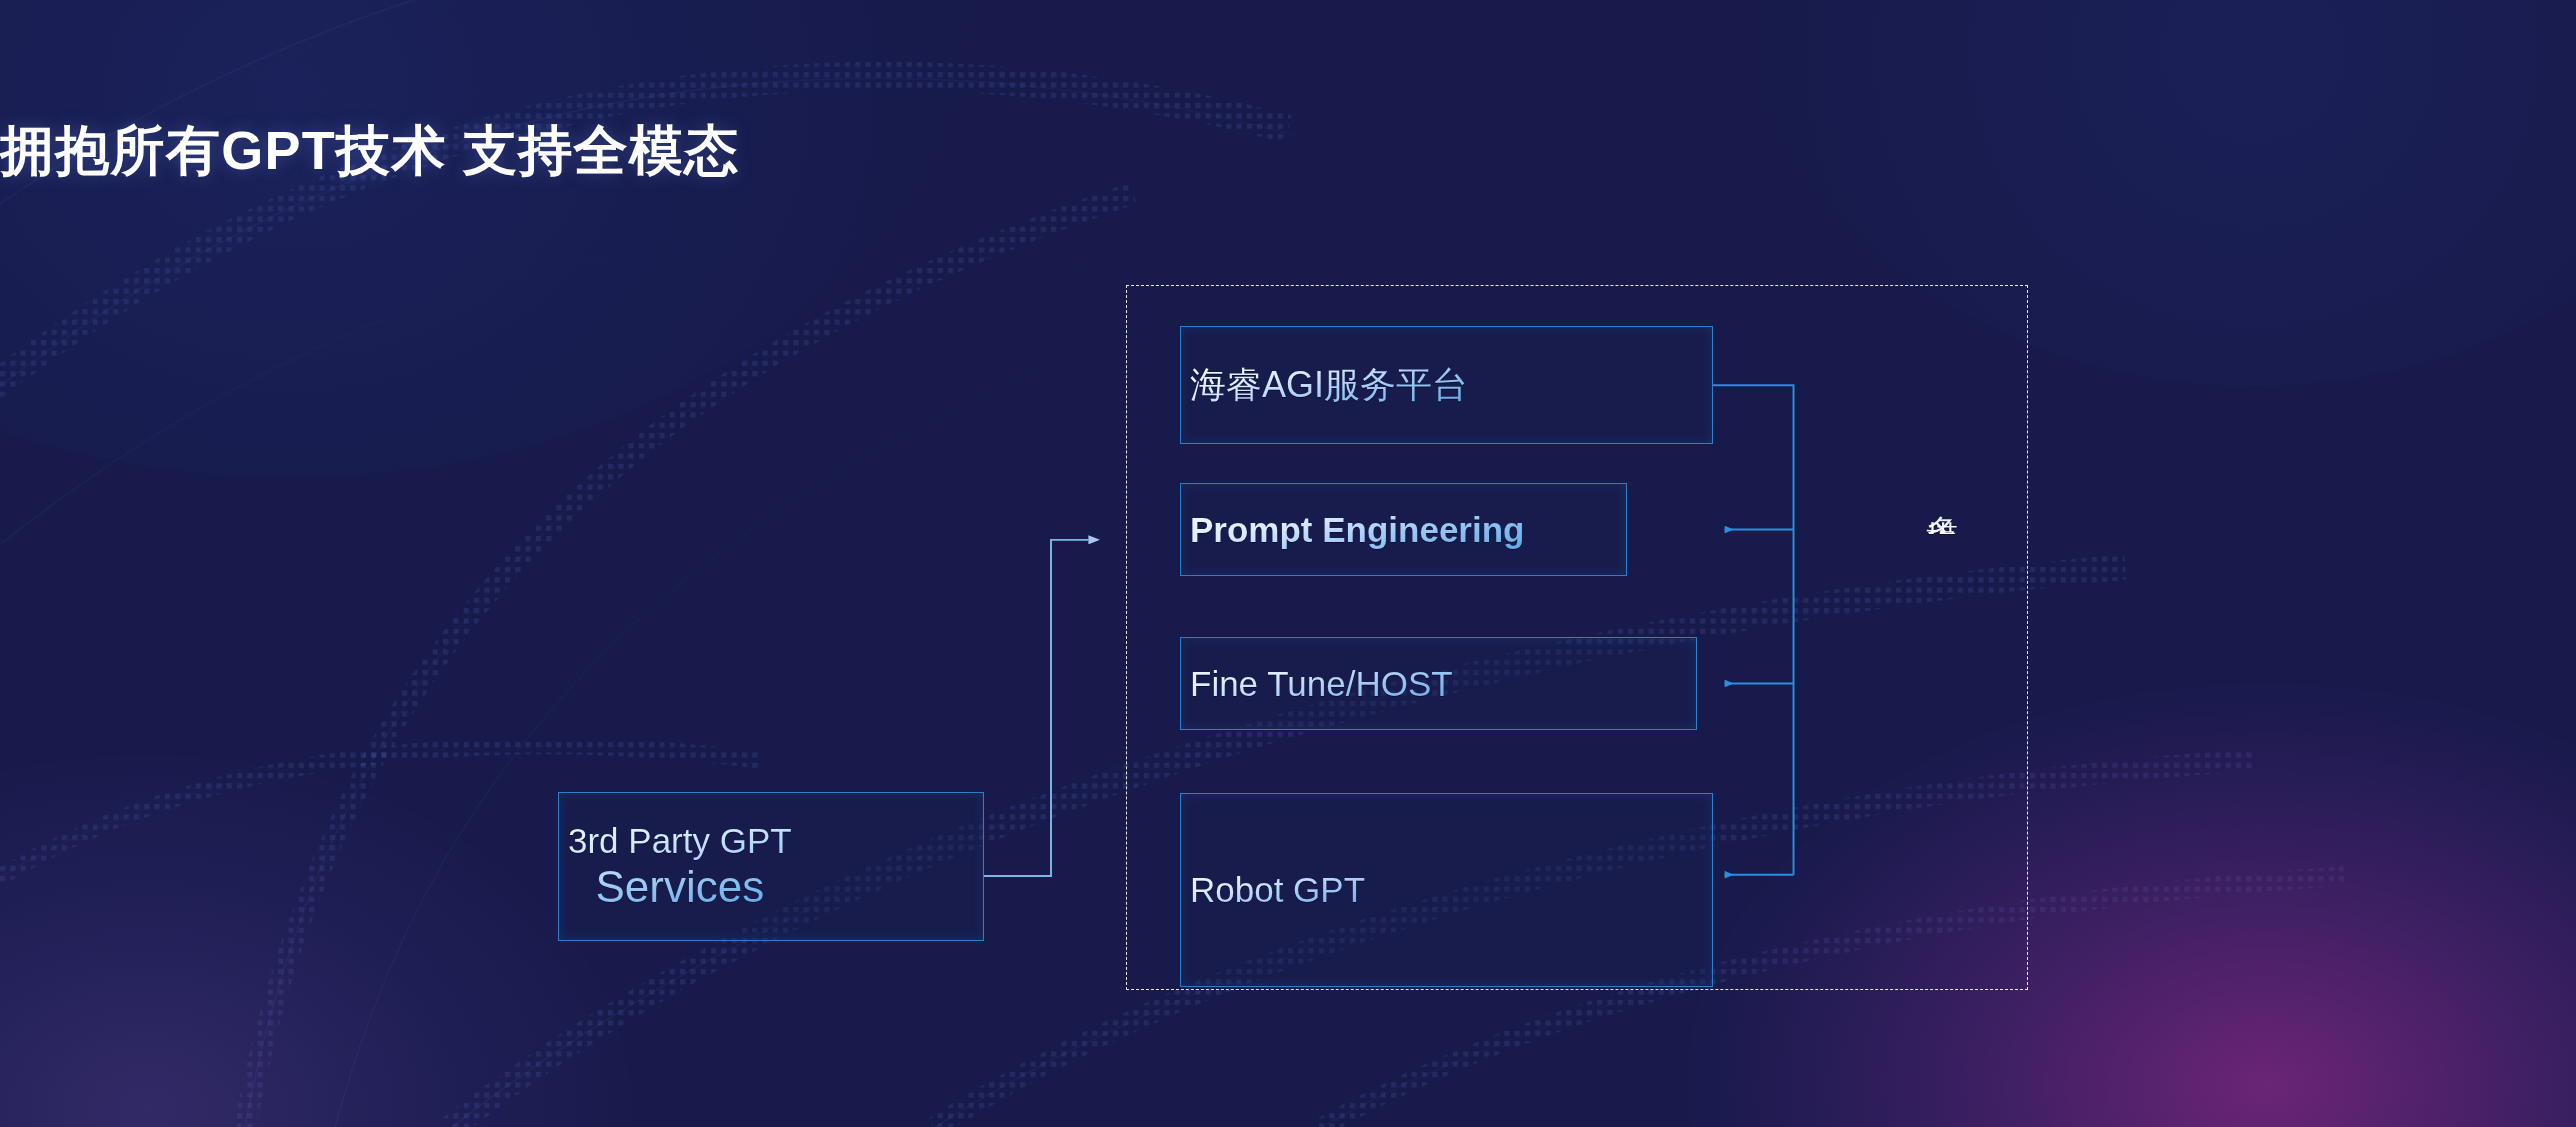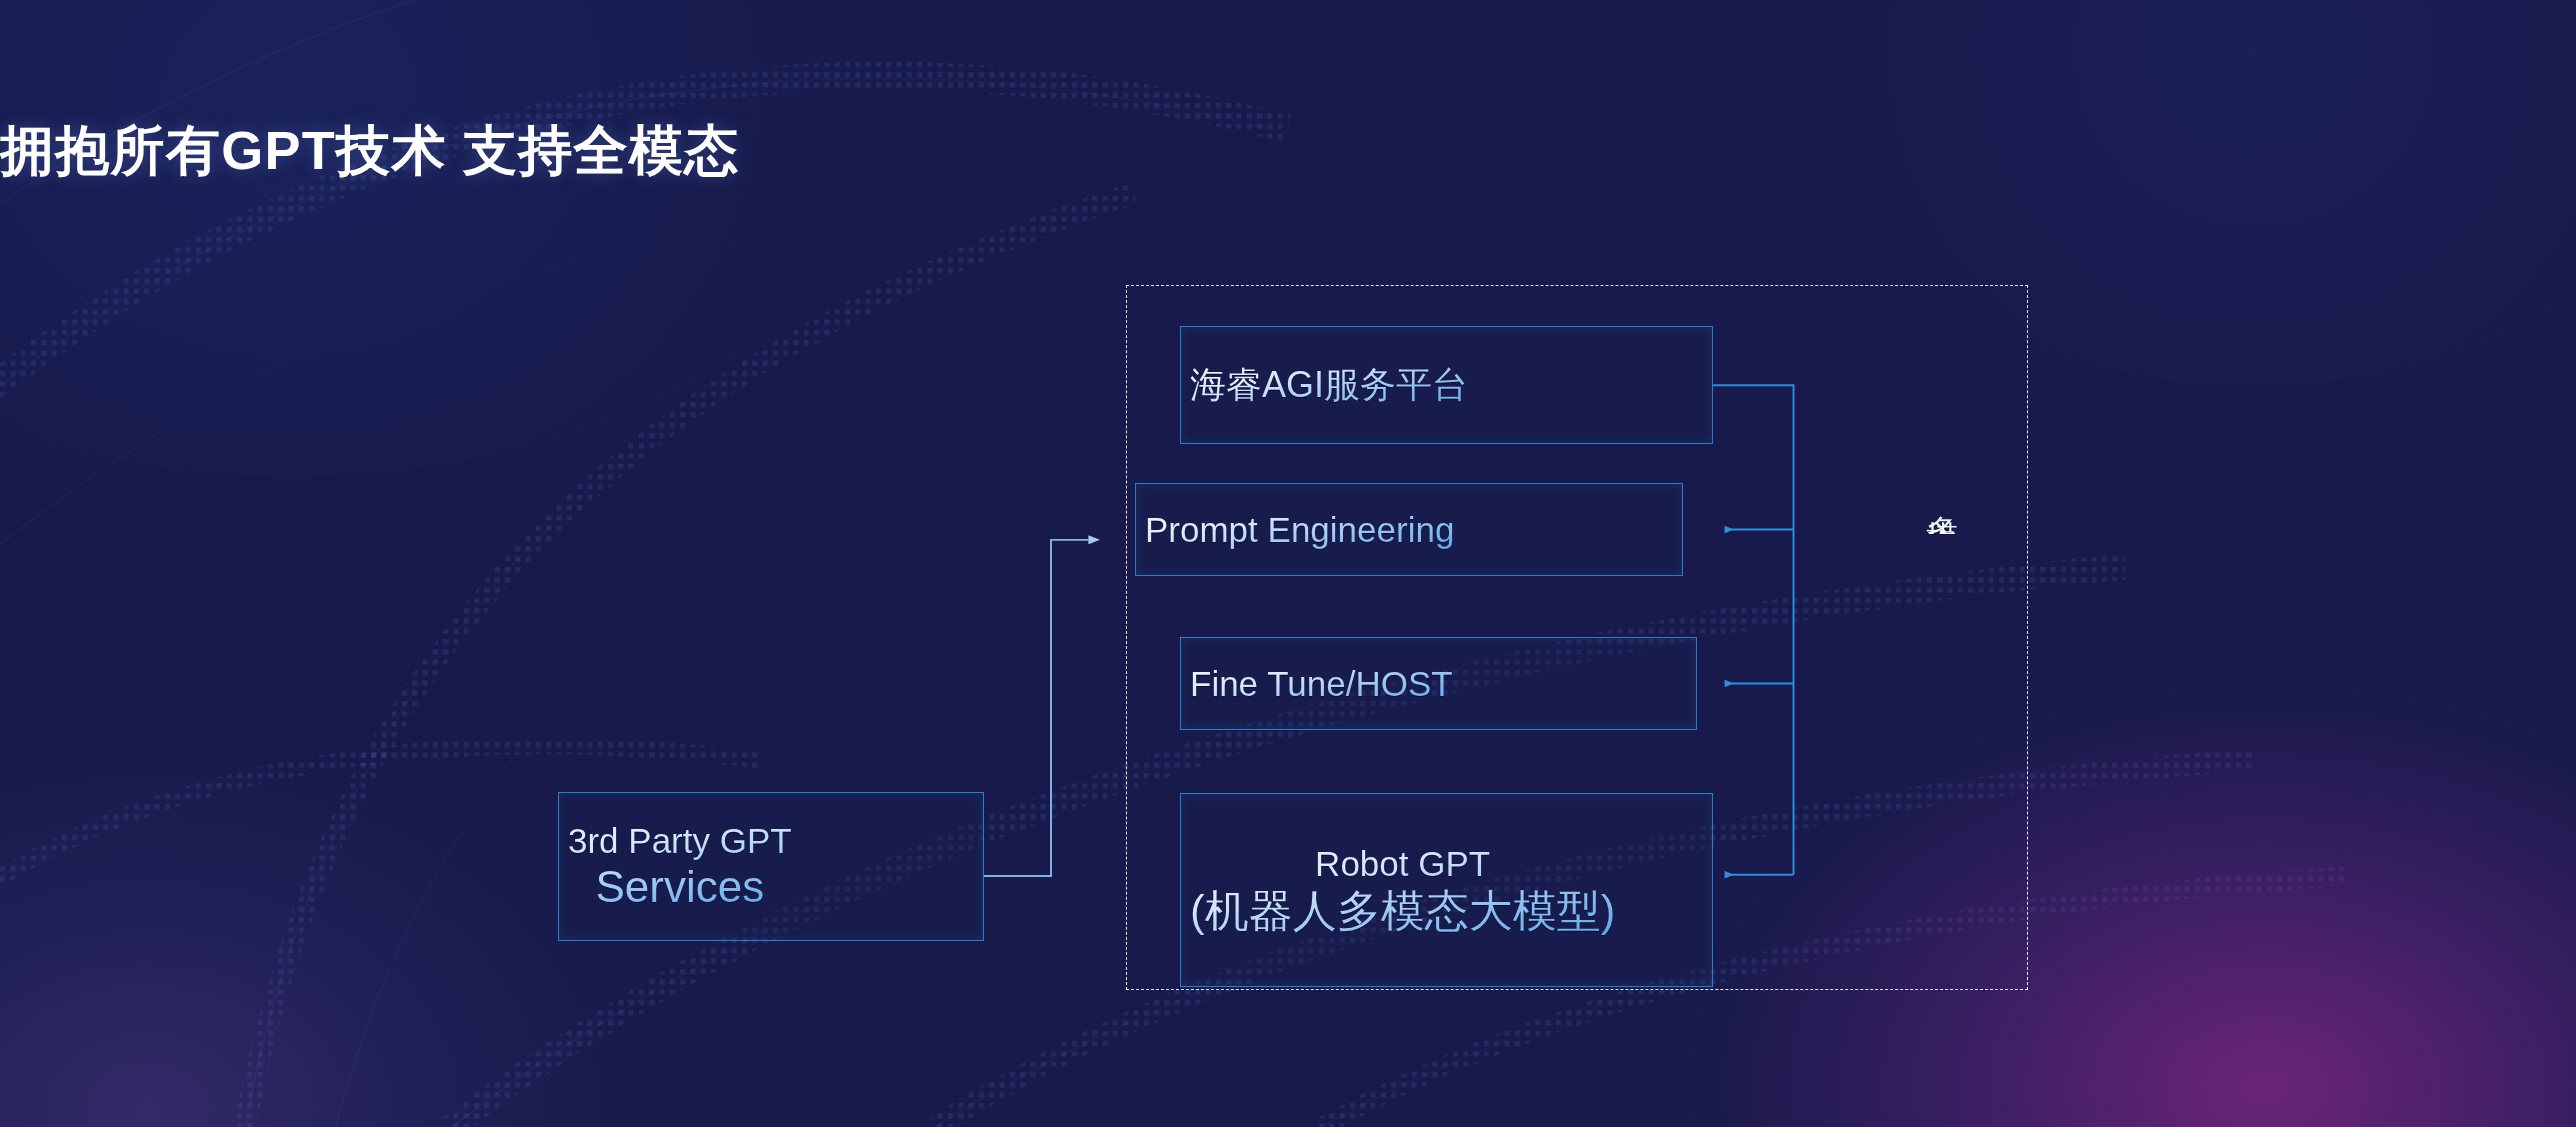--- a/index.html
+++ b/index.html
@@ -62,21 +62,21 @@
     -webkit-background-clip:text;background-clip:text;
     color:transparent;-webkit-text-fill-color:transparent;
     text-shadow:none;
     filter:drop-shadow(0.6px 1.3px 0.6px rgba(8,10,40,.75));
     padding:0 9px;
   }
   .box .txt.cjk{font-size:36px;}
   .box .txt .l2{display:block;font-size:44px;}
 
   #box-agi   {left:1180px;top:326px;  width:533px;height:118px;}
-  #box-prompt{left:1135px;top:483px;  width:548px;height:93px;}
+  #box-prompt{left:1180px;top:483px;  width:447px;height:93px;font-weight:bold;}
   #box-finetune{left:1180px;top:637px;width:517px;height:93px;}
   #box-robot {left:1180px;top:793px; width:533px;height:194px;}
   #box-third {left:558px; top:792px; width:426px;height:149px;}
 
   #box-third .txt{
     background:linear-gradient(170deg,#eaf5ff 0%,#d5eaff 26%,#8cc2f2 66%,#4a9fe3 100%);
     -webkit-background-clip:text;background-clip:text;
   }
 
   
@@ -195,21 +195,20 @@
   <span class="txt">Prompt Engineering</span>
 </div>
 
 <div class="box" id="box-finetune">
   <span class="txt">Fine Tune/HOST</span>
 </div>
 
 <div class="box" id="box-robot">
   <span class="txt">
     <span>Robot GPT</span>
-    <span class="l2">(机器人多模态大模型)</span>
   </span>
 </div>
 
 <div class="box" id="box-third">
   <span class="txt">
     <span>3rd Party GPT</span>
     <span class="l2">Services</span>
   </span>
 </div>
 

